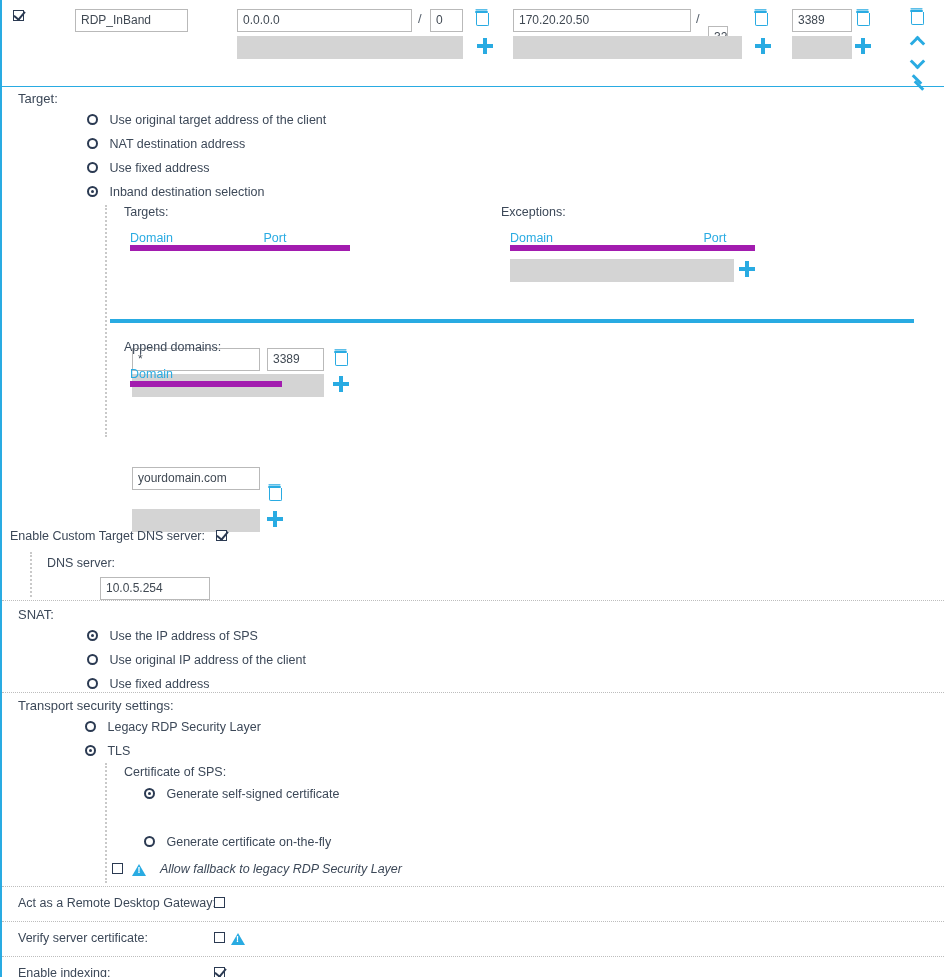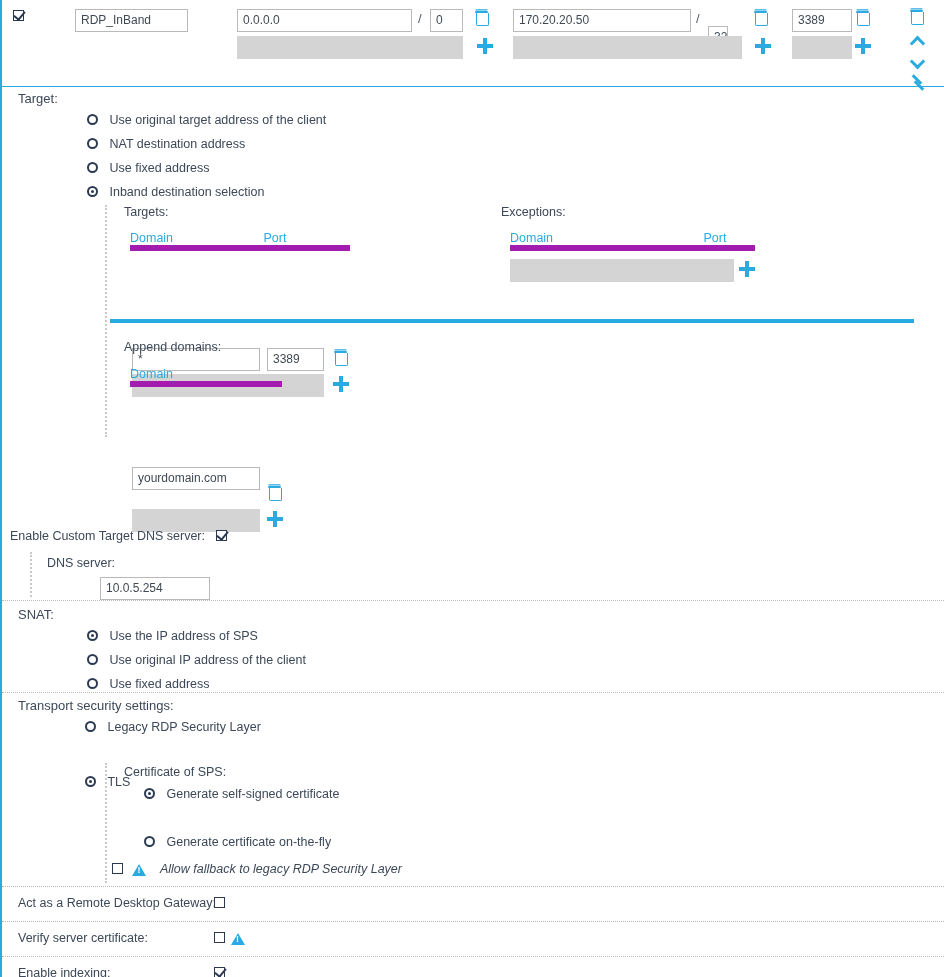--- a/index.html
+++ b/index.html
@@ -296,21 +296,21 @@
 
   <div class="divider"></div>
 
   <div class="section" style="position:relative; height:193px;text-align:right;">
     <div style="position:absolute; left:16px; top:5px;" class="lbl-sec">Transport security settings:</div>
 
     <div style="position:absolute; left:83px; top:27px;">
       <span class="radio"></span>
       <span class="opt">Legacy RDP Security Layer</span>
     </div>
-    <div style="position:absolute; left:83px; top:51px;margin-top:31px;">
+    <div style="position:absolute; left:83px; top:51px;">
       <span class="radio on"></span>
       <span class="opt">TLS</span>
     </div>
 
     <div class="guide" style="left:103px; top:70px; height:120px;"></div>
 
     <div style="position:absolute; left:122px; top:72px;" class="lbl">Certificate of SPS:</div>
 
     <div style="position:absolute; left:142px; top:94px;">
       <span class="radio on"></span>

